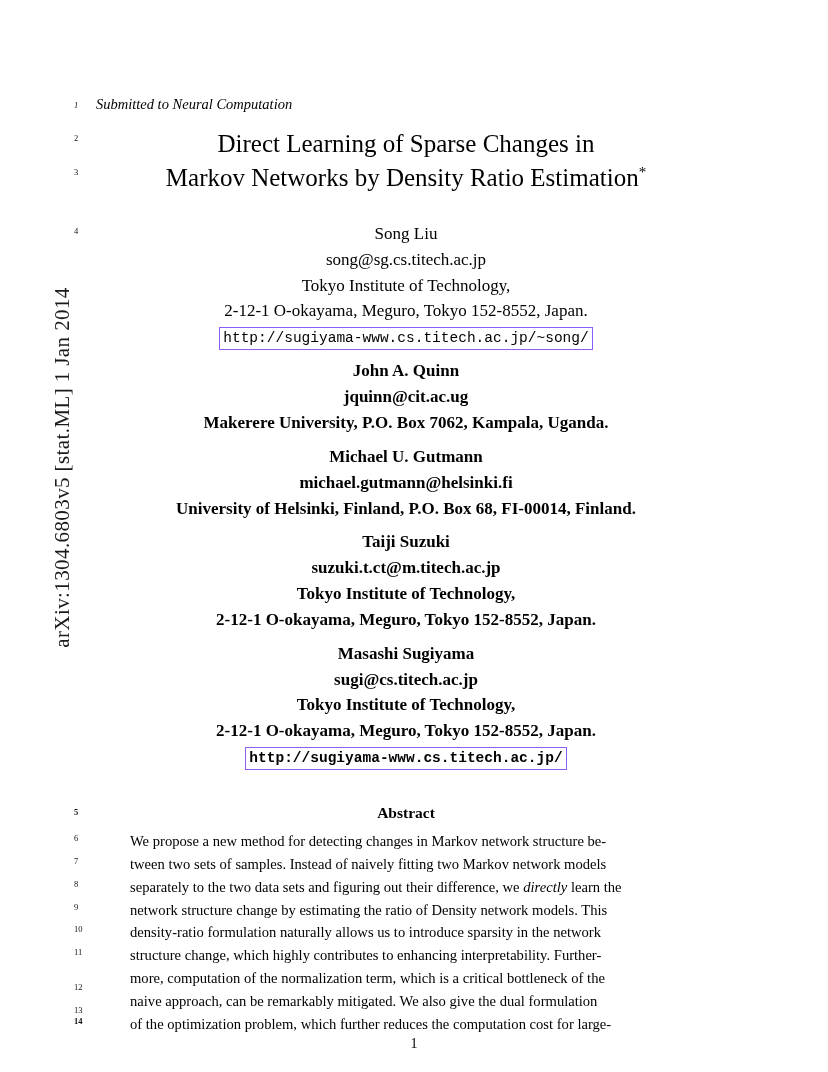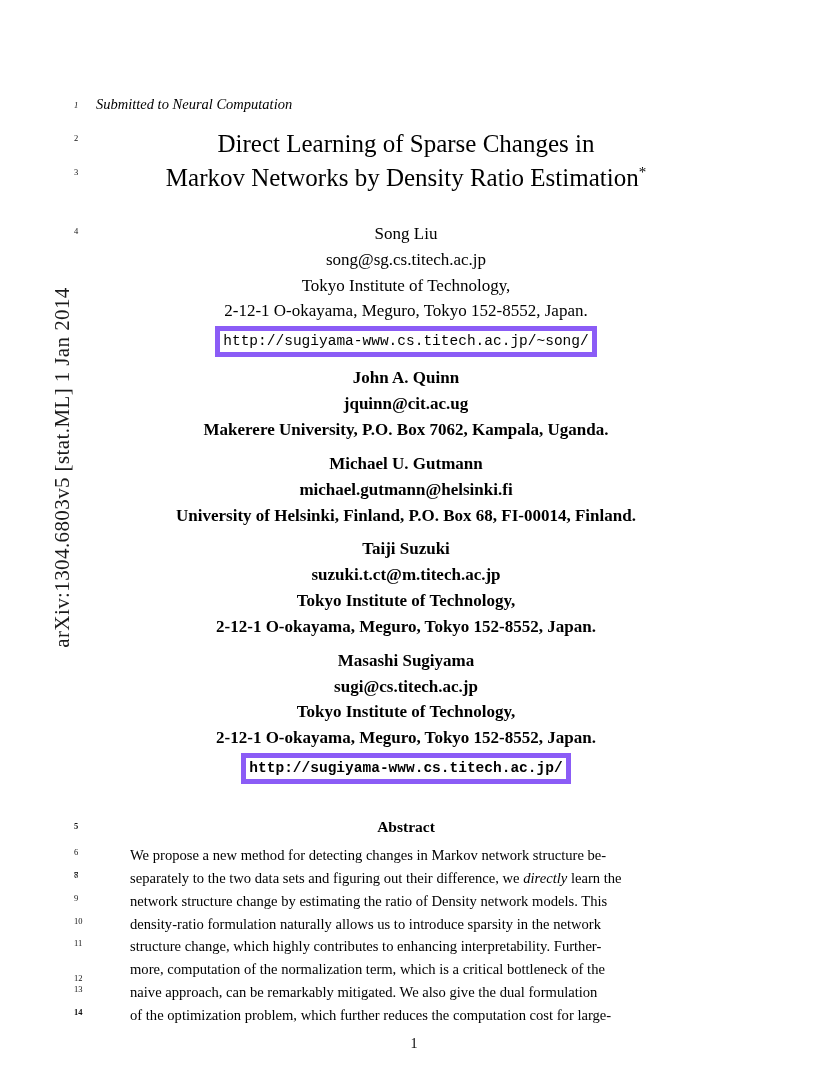--- a/index.html
+++ b/index.html
@@ -81,21 +81,21 @@
     position: relative;
   }
   .author-block.tight { margin-top: 8px; font-weight: bold; }
   .author-name { display: block; }
   .author-line { display: block; }
 
   .url-box {
     display: inline-block;
     font-family: "Liberation Mono", monospace;
     font-size: 14.5px;
-    border: 5px solid #8b5cf6;
+    border: 1px solid #8b5cf6;
     padding: 1px 3px 2px 3px;
     line-height: 1.25;
     margin-top: 2px;
   }
 
   .abstract-head {
     text-align: center;
     font-weight: bold;
     font-size: 15.5px;
     margin: 34px 0 8px 0;
@@ -180,27 +180,27 @@
     </div>
 
     <div class="abstract-head">
       <span class="linenum" style="top:3px; left:-22px;">5</span>
       <span>Abstract</span>
     </div>
 
     <div class="abstract-body">
       <p>
         <span class="abstract-line"><span class="linenum" style="top:2px; left:-56px;">6</span><span>We propose a new method for detecting changes in Markov network structure be-</span></span>
-        <span class="abstract-line"><span class="linenum" style="top:2px; left:-56px;">7</span></span>
+        <span class="abstract-line"><span class="linenum" style="top:2px; left:-56px;">7</span><span>tween two sets of samples. Instead of naively fitting two Markov network models</span></span>
         <span class="abstract-line"><span class="linenum" style="top:2px; left:-56px;">8</span>separately to the two data sets and figuring out their difference, we <span class="ital">directly</span> learn the</span>
         <span class="abstract-line"><span class="linenum" style="top:2px; left:-56px;">9</span><span>network structure change by estimating the ratio of Density network models. This</span></span>
         <span class="abstract-line"><span class="linenum" style="top:2px; left:-56px;">10</span><span>density-ratio formulation naturally allows us to introduce sparsity in the network</span></span>
         <span class="abstract-line"><span class="linenum" style="top:2px; left:-56px;">11</span><span>structure change, which highly contributes to enhancing interpretability. Further-</span></span>
         <span class="abstract-line"><span class="linenum" style="top:14px; left:-56px;">12</span><span>more, computation of the normalization term, which is a critical bottleneck of the</span></span>
-        <span class="abstract-line"><span class="linenum" style="top:2px; left:-56px;">13</span><span>naive approach, can be remarkably mitigated. We also give the dual formulation</span></span>
+        <span class="abstract-line"><span class="linenum" style="top:14px; left:-56px;">13</span><span>naive approach, can be remarkably mitigated. We also give the dual formulation</span></span>
         <span class="abstract-line"><span class="linenum" style="top:2px; left:-56px;font-weight:bold;">14</span><span>of the optimization problem, which further reduces the computation cost for large-</span></span>
         <span class="abstract-line"></span>
 
       </p>
     </div>
 
   </div>
 
   <div class="page-number">1</div>
 

